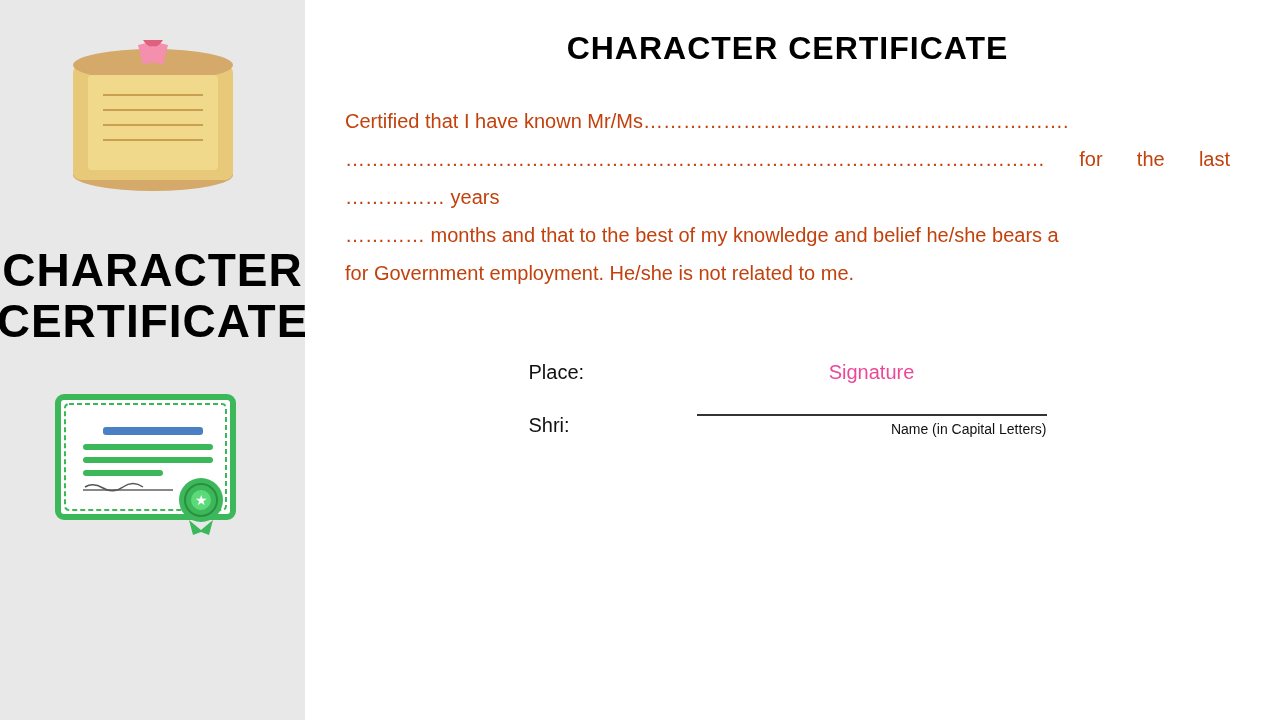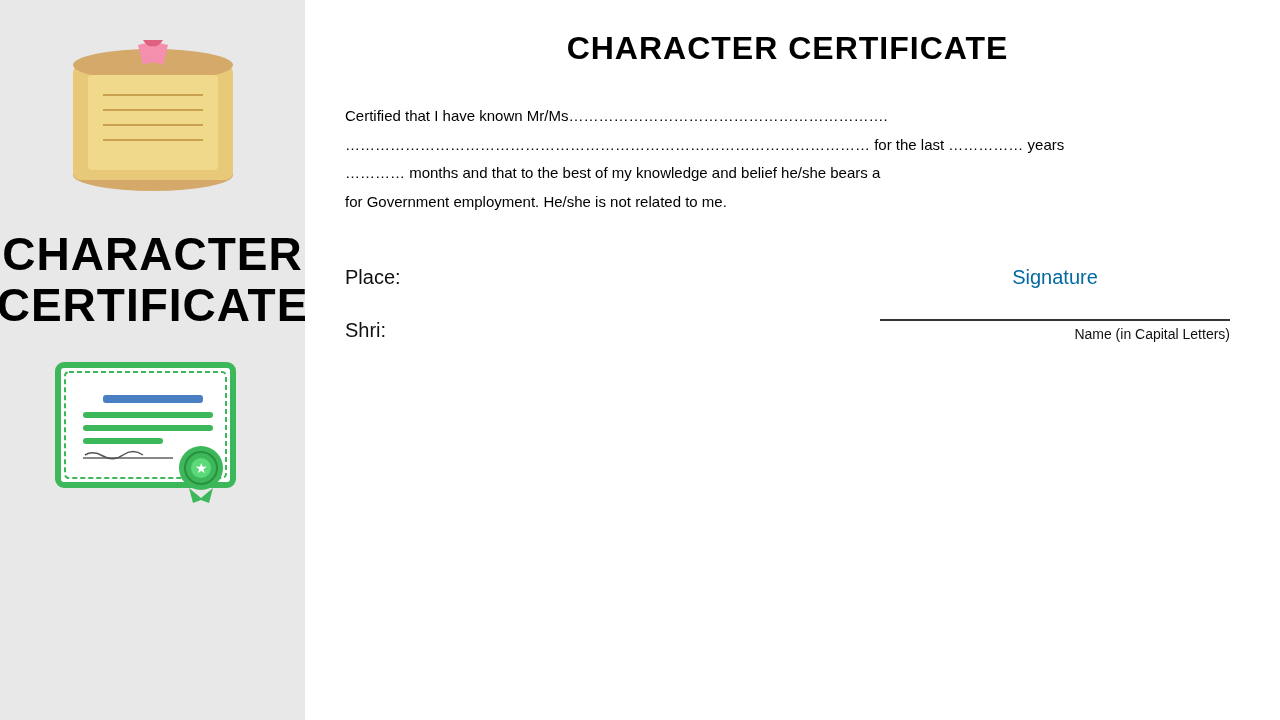--- a/index.html
+++ b/index.html
@@ -13,54 +13,55 @@
 
     
     .sidebar {
       width: 305px;
       min-width: 305px;
       background-color: #e8e8e8;
       display: flex;
       flex-direction: column;
       align-items: center;
       padding: 30px 20px 20px 20px;
-      gap: 30px;
+      gap: 46px;
     }
 
     .sidebar-title {
       font-size: 46px;
       font-weight: 900;
       text-align: center;
       line-height: 1.1;
       color: #000;
       letter-spacing: 1px;
     }
 
     
     .main-content {
       flex: 1;
       background-color: #fff;
       padding: 30px 50px 30px 40px;
       display: flex;
       flex-direction: column;
+      align-items: center;
     }
 
     .cert-title {
       font-size: 32px;
       font-weight: bold;
       text-align: center;
       margin-bottom: 35px;
       letter-spacing: 1px;
       color: #000;
     }
 
     .cert-body {
-      font-size: 15px;
+      font-size: 20px;
       line-height: 1.9;
-      color: #000000;
+      color: #c2410c;
       text-align: justify;
     }
 
     .cert-body p {
       margin-bottom: 0;
     }
 
     .footer-section {
       margin-top: 50px;
       display: flex;
@@ -76,23 +77,24 @@
     }
 
     .footer-label {
       font-size: 20px;
       color: #111;
       min-width: 120px;
     }
 
     .footer-right {
       font-size: 20px;
-      color: #0369a1;
+      color: #ec4899;
       text-align: center;
       min-width: 350px;
+      margin-top: 19px;
     }
 
     .signature-line {
       border-bottom: 2px solid #333;
       width: 350px;
       margin: 0 auto;
     }
 
     .name-label {
       text-align: right;

